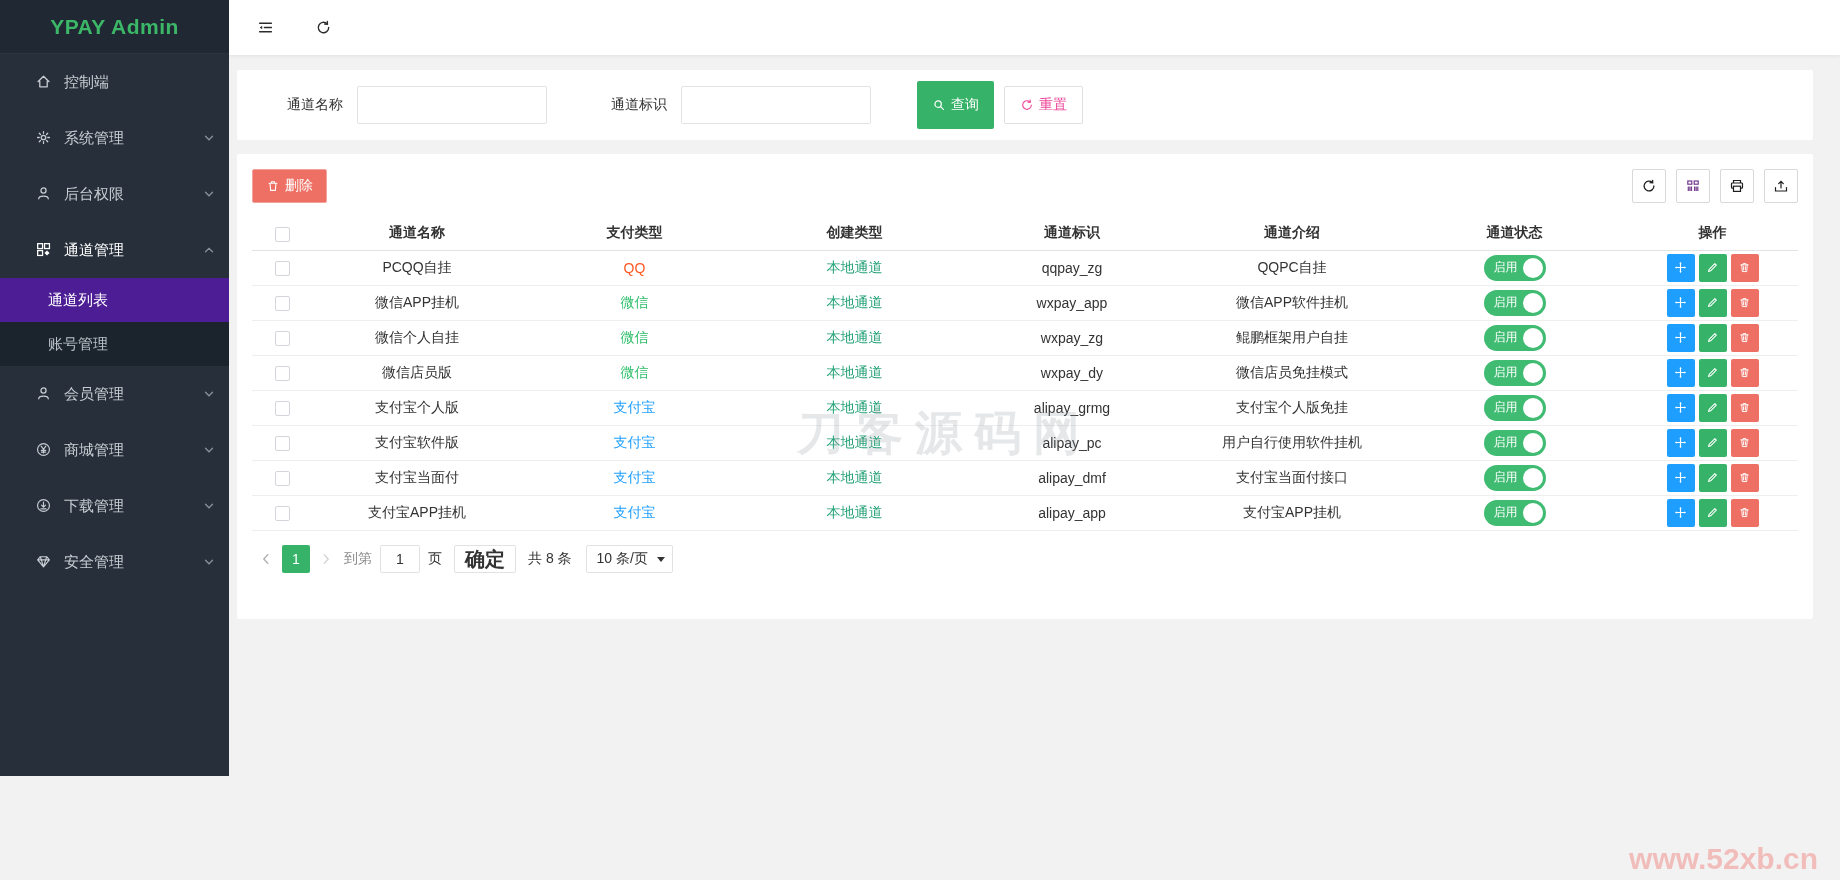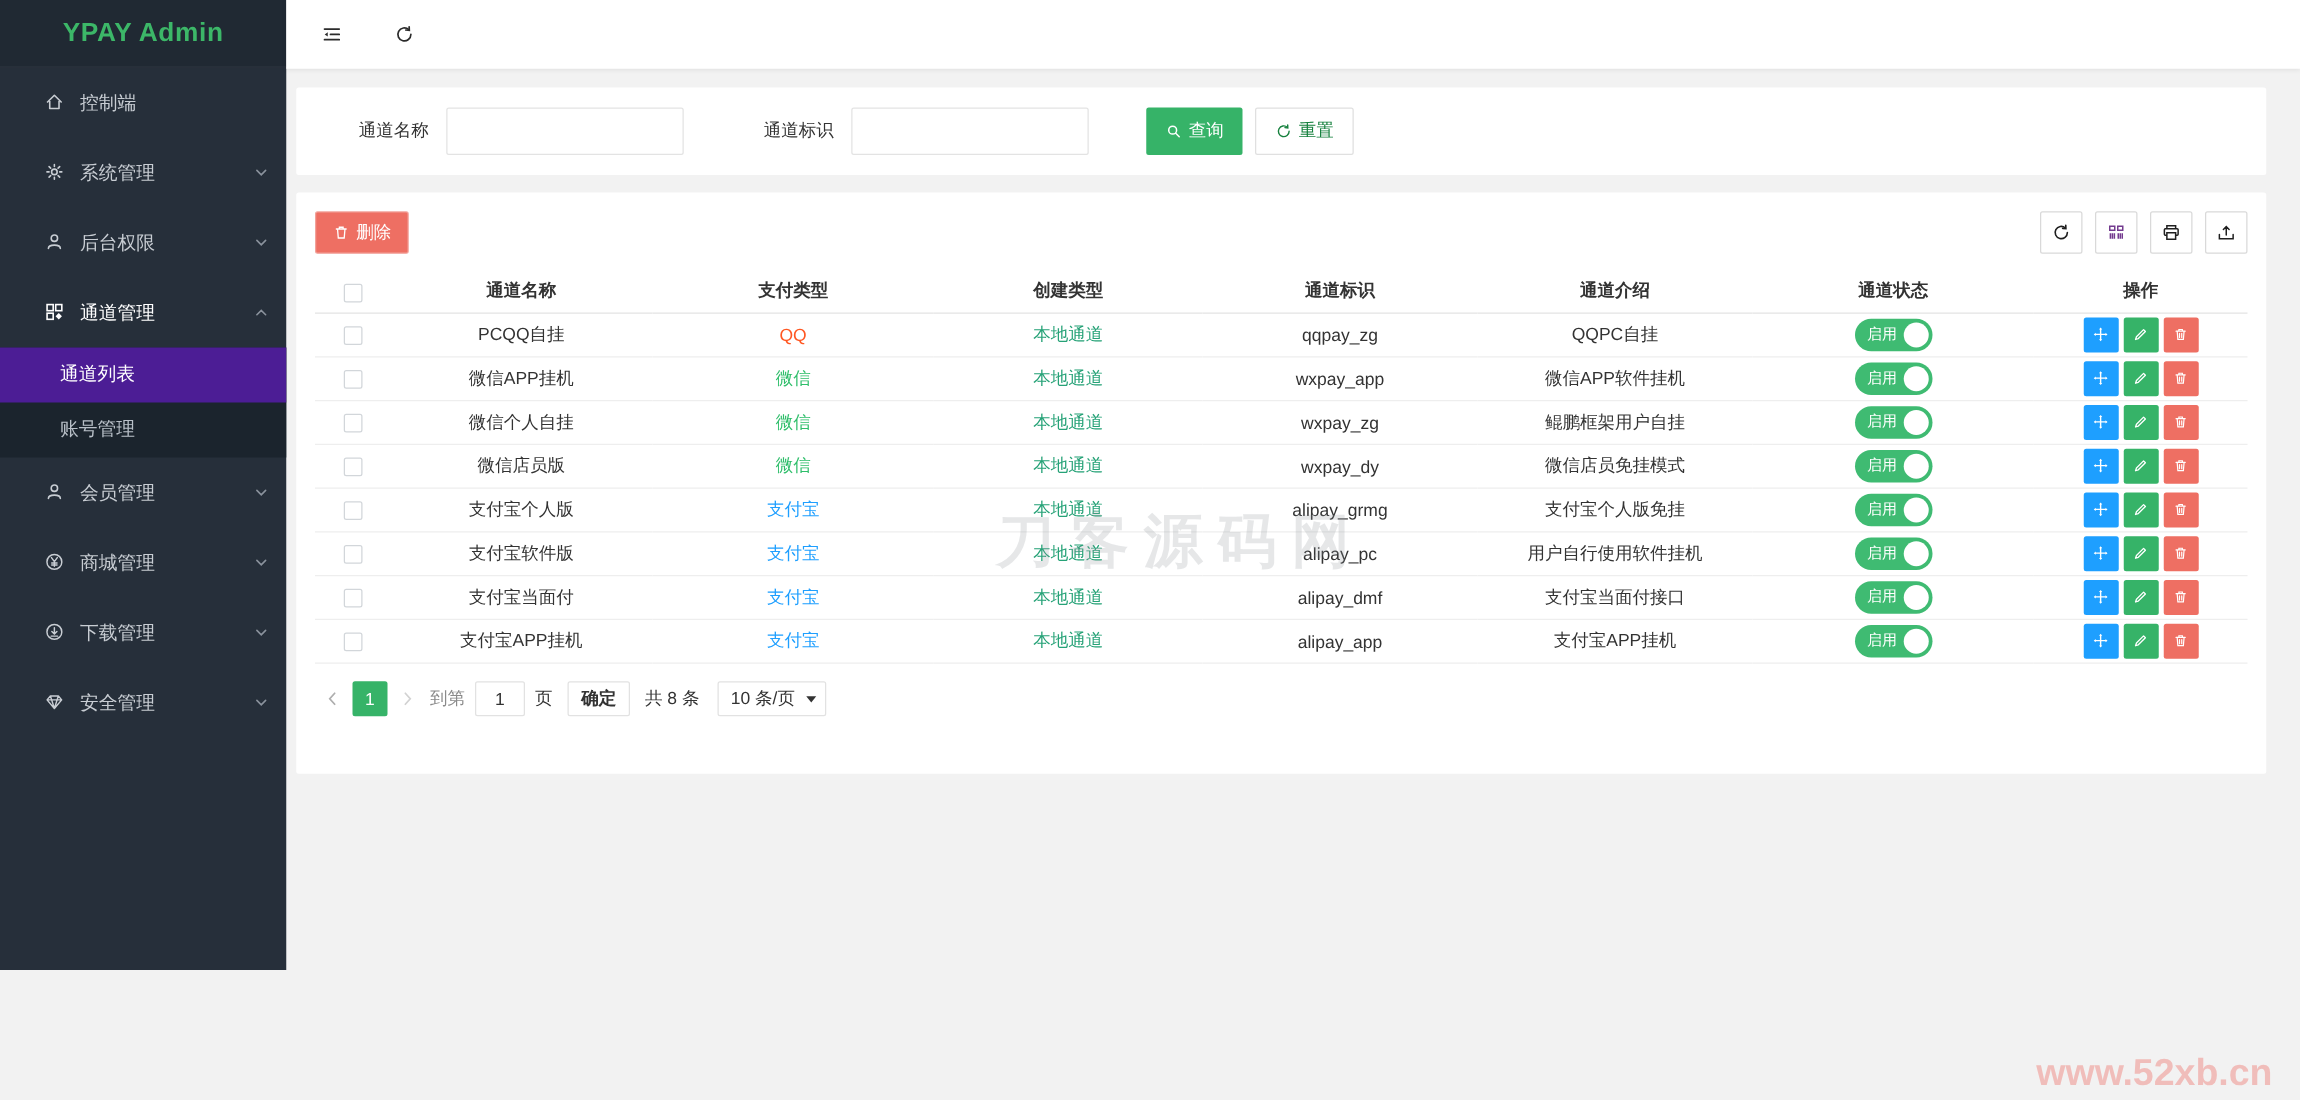--- a/index.html
+++ b/index.html
@@ -34,22 +34,22 @@
   .content { flex:1; padding:15px 27px 0 8px; position:relative; }
   .card { background:#fff; border-radius:2px; }
 
   
   .search-card { height:70px; display:flex; align-items:center; padding-left:50px; margin-bottom:14px; }
   .field { display:flex; align-items:center; margin-right:64px; }
   .field label { font-size:14px; color:#333; margin-right:14px; }
   .field input { width:190px; height:38px; border:1px solid #e3e3e3; border-radius:2px; padding:0 10px; font-size:14px; outline:none; color:#333; }
   .btn { display:inline-flex; align-items:center; justify-content:center; border-radius:2px; cursor:pointer; font-size:14px; border:none; font-family:inherit; }
   .btn svg { width:14px; height:14px; margin-right:5px; }
-  .btn-query { height:38px; padding:0 15px; background:#36b368; color:#fff; margin-right:10px; margin-left:-18px; }
-  .btn-reset { height:38px; padding:0 15px; background:#fff; color:#15803d; border:1px solid #e0e0e0; }
+  .btn-query { height:48px; padding:0 15px; background:#36b368; color:#fff; margin-right:10px; margin-left:-18px; }
+  .btn-reset { height:38px; padding:0 15px; background:#fff; color:#ec4899; border:1px solid #e0e0e0; }
 
   
   .table-card { height:465px; padding:15px; position:relative; }
   .tbl-toolbar { display:flex; align-items:center; justify-content:space-between; margin-bottom:14px; }
   .btn-danger { height:34px; padding:0 13px; background:#ee6f63; color:#fff; border:1px solid #f2a29a; }
   .tool-icons { display:flex; }
   .tool-btn { width:34px; height:34px; border:1px solid #d9d9d9; border-radius:2px; background:#fff; margin-left:10px; display:inline-flex; align-items:center; justify-content:center; color:#1f1f1f; cursor:pointer; }
   .tool-btn svg { width:16px; height:16px; }
   .tool-btn.cols { color:#733a8e; }
 
@@ -72,21 +72,21 @@
   
   .pagination { display:flex; align-items:center; margin:14px 0 0 4px; }
   .pg-arrow { width:20px; height:28px; display:inline-flex; align-items:center; justify-content:center; cursor:pointer; }
   .pg-arrow svg { width:14px; height:14px; }
   .pg-arrow.prev { color:#aeaeae; }
   .pg-arrow.next { color:#d2d2d2; }
   .pg-num { width:28px; height:28px; background:#36b368; color:#fff; display:inline-flex; align-items:center; justify-content:center; border-radius:2px; margin:0 6px; cursor:pointer; }
   .pg-text { color:#8a8a8a; margin:0 8px; }
   .pg-text.dark { color:#333; }
   .pg-input { width:40px; height:28px; border:1px solid #e2e2e2; border-radius:2px; text-align:center; font-size:14px; color:#333; outline:none; }
-  .pg-confirm { height:28px; padding:0 10px; background:#fff; border:1px solid #e2e2e2; border-radius:2px; font-weight:bold; color:#333; cursor:pointer; font-family:inherit; font-size:14px; margin:0 4px; }
+  .pg-confirm { height:28px; padding:0 10px; background:#fff; border:1px solid #e2e2e2; border-radius:2px; font-weight:bold; color:#333; cursor:pointer; font-family:inherit; font-size:20px; margin:0 4px; }
   .pg-select { height:28px; border:1px solid #e2e2e2; border-radius:2px; display:inline-flex; align-items:center; padding:0 24px 0 10px; position:relative; cursor:pointer; margin-left:6px; color:#333; }
   .pg-select .caret { position:absolute; right:7px; top:11px; width:0; height:0; border-left:4px solid transparent; border-right:4px solid transparent; border-top:5px solid #333; }
 
   
   .wm-center { position:absolute; left:560px; top:248px; font-size:47px; font-weight:800; color:#8f959b; opacity:.22; letter-spacing:12px; pointer-events:none; white-space:nowrap; }
   .wm-corner { position:absolute; right:22px; bottom:4px; font-size:30px; font-weight:800; color:#f08a84; opacity:.5; pointer-events:none; }
 </style>
 </head>
 <body>
 

